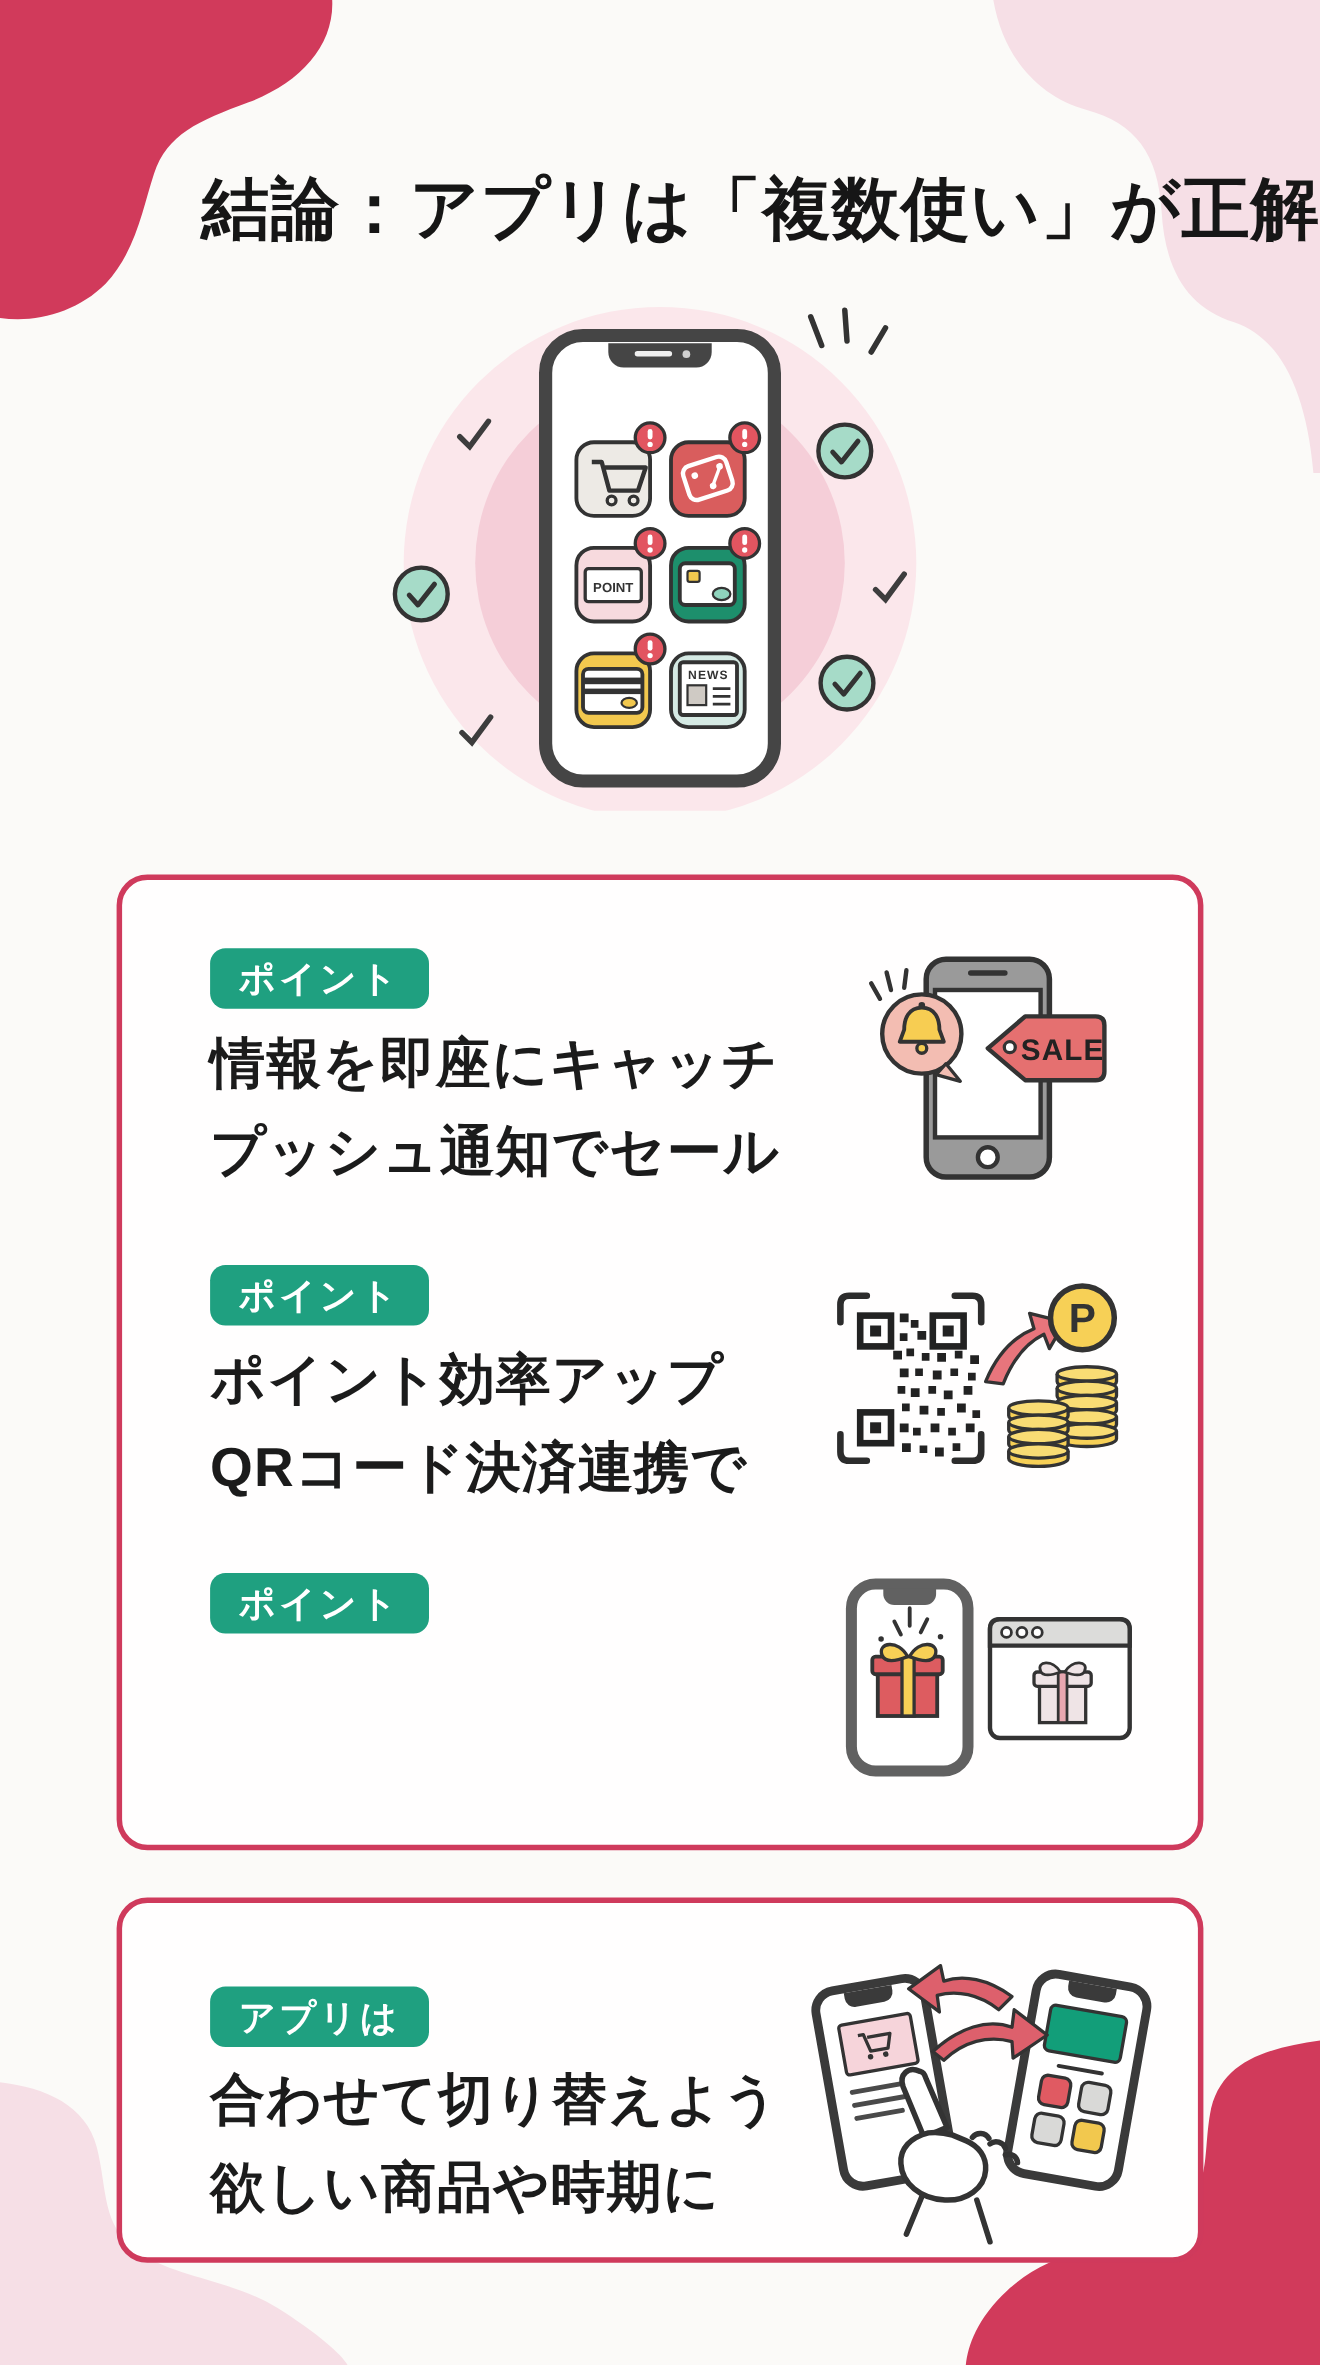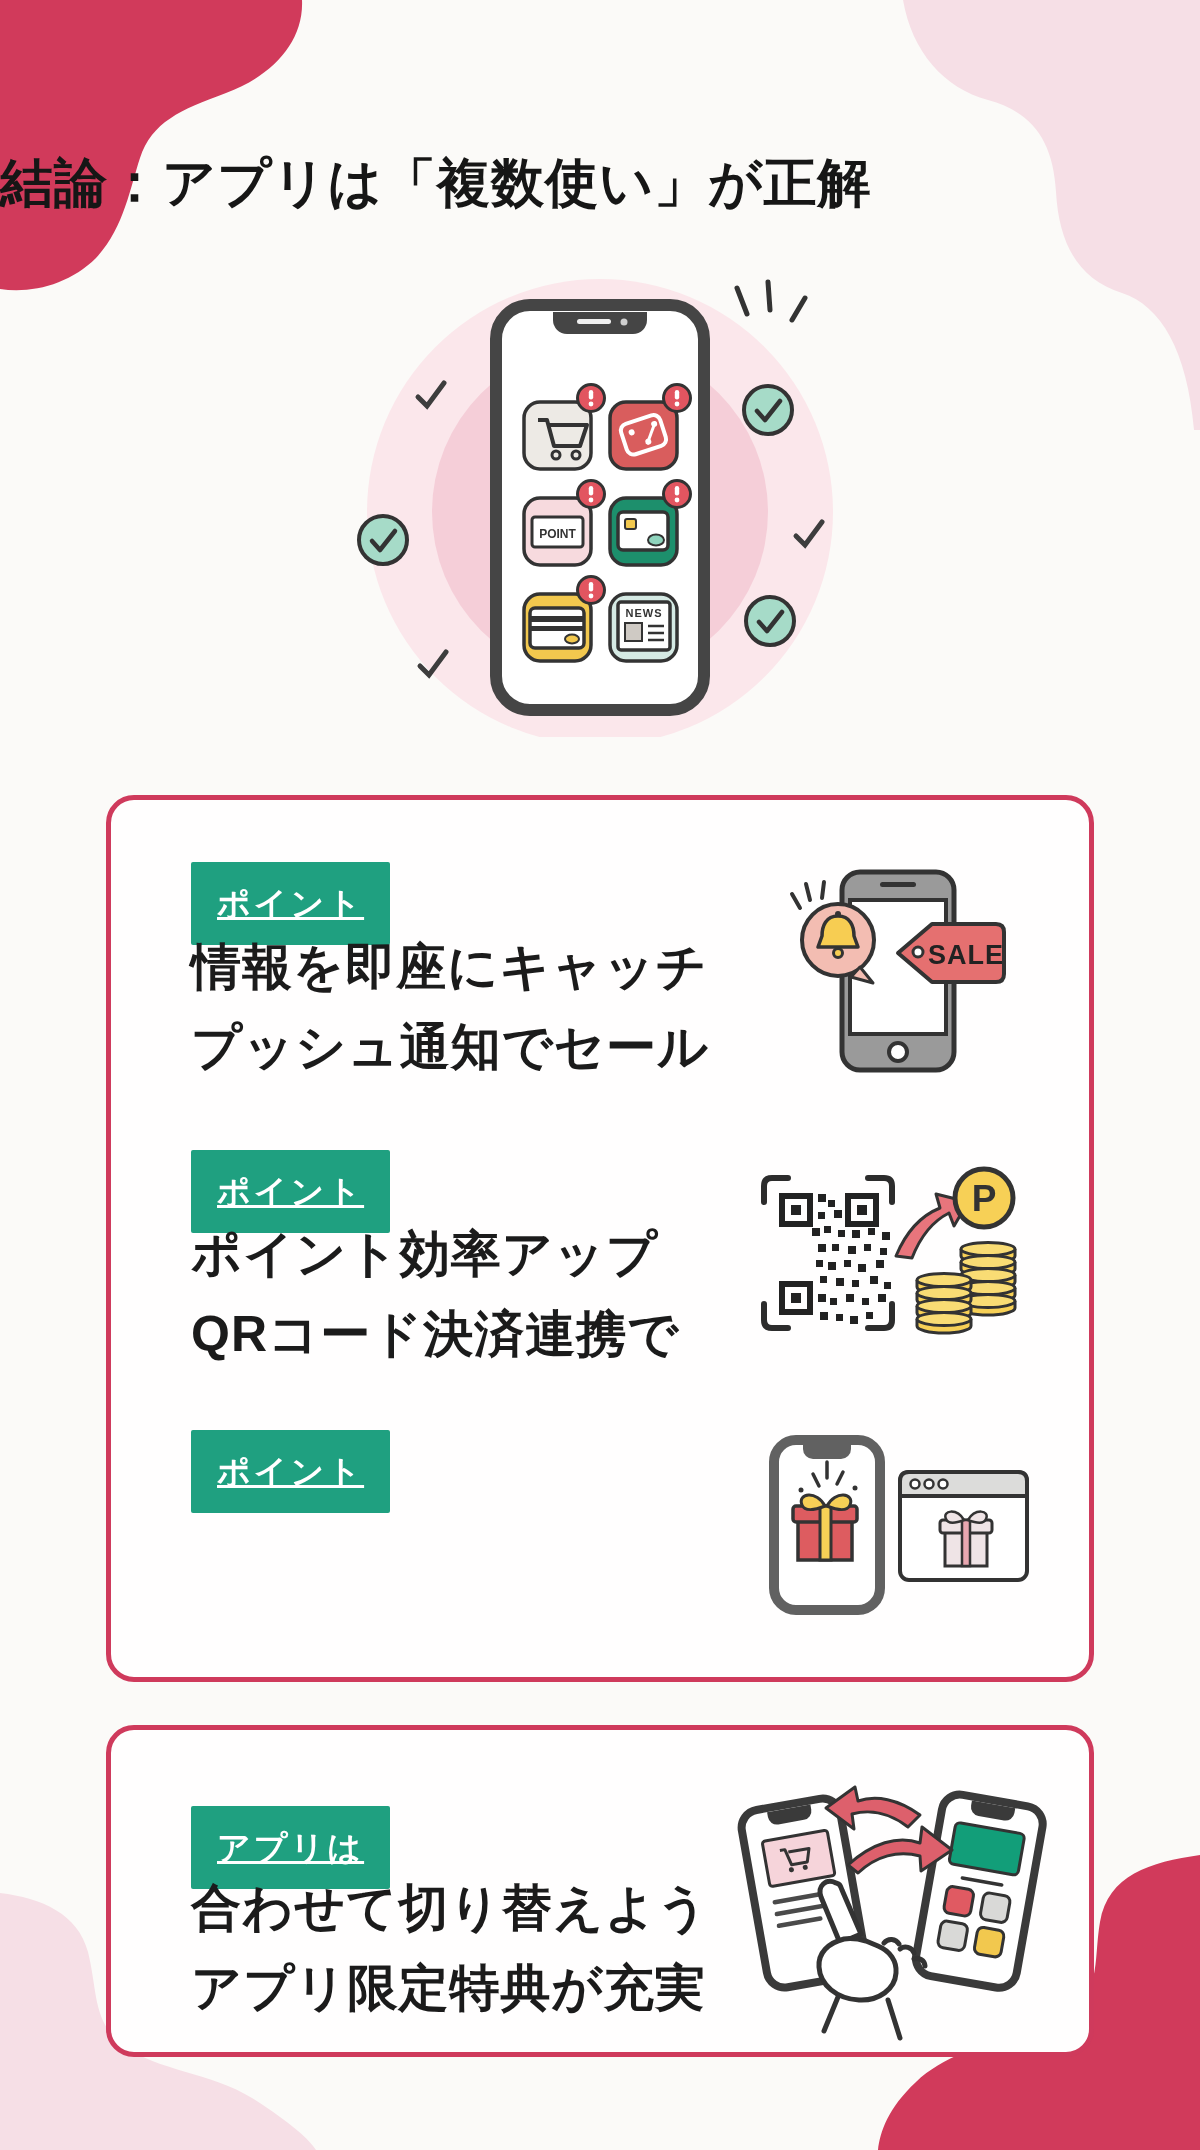--- a/index.html
+++ b/index.html
@@ -4,35 +4,35 @@
 <style>
   html,body{margin:0;padding:0;}
   body{
     width:1200px;height:2150px;position:relative;overflow:hidden;
     background:#fbfaf8;
     font-family:"Liberation Sans","DejaVu Sans",sans-serif;
   }
   .bg-blobs{position:absolute;left:0;top:0;z-index:0;}
   .page-title{
     position:absolute;top:148px;left:0;width:100%;margin:0;
-    text-align:left;font-size:53px;font-weight:900;color:#161616;
+    text-align:right;font-size:62px;font-weight:900;color:#161616;
     letter-spacing:1px;z-index:2;
   }
   .hero-svg{position:absolute;left:300px;top:272px;z-index:1;}
   .box{
     position:absolute;left:106px;width:978px;background:#fffefe;
     border:5px solid #cf3a5c;border-radius:28px;z-index:2;
   }
   .box-points{top:795px;height:877px;}
   .box-action{top:1725px;height:322px;}
   .badge{
     position:absolute;display:inline-block;
     background:#1fa080;color:#fff;
     font-size:33px;font-weight:800;letter-spacing:3px;line-height:1;
-    padding:25px 26px;border-radius:2px;white-space:nowrap;text-decoration:underline;
+    padding:11px 26px;border-radius:14px;white-space:nowrap;
   }
   .sec-text{
     position:absolute;font-size:50px;font-weight:900;color:#1b1b1b;
     line-height:80px;white-space:nowrap;letter-spacing:1px;
   }
   .illus{position:absolute;}
   svg text{font-family:"Liberation Sans","DejaVu Sans",sans-serif;}
 </style>
 </head>
 <body>
@@ -249,21 +249,21 @@
         <path d="M203,88 c7,-12 22,-10 18,-1 c-2,5 -10,4 -18,1 z" fill="#efe4e6" stroke="#333" stroke-width="2.5"></path>
       </g>
     </g>
   </svg>
 </section>
 
 <section class="box box-action">
   <span class="badge" style="left:80px;top:76px;">アプリは</span>
   <div class="sec-text" style="left:80px;top:138px;">
     <div>合わせて切り替えよう</div>
-    <div>アプリ限定特典が充実</div>
+    <div>欲しい商品や時期に</div>
   </div>
 
   <svg class="illus" style="left:577px;top:23px;" width="360" height="295" viewBox="0 0 360 295">
     <g transform="rotate(-10 116 142)">
       <rect x="66" y="50" width="100" height="180" rx="18" fill="#fff" stroke="#3a3a3a" stroke-width="8"></rect>
       <path d="M94,54 v5 a9,9 0 0 0 9,9 h26 a9,9 0 0 0 9,-9 v-5 z" fill="#3a3a3a"></path>
       <rect x="84" y="82" width="66" height="46" rx="3" fill="#f6d4da" stroke="#333" stroke-width="3"></rect>
       <path d="M100,94 h5 l4,16 h16 l4,-13 h-21" fill="none" stroke="#333" stroke-width="3" stroke-linejoin="round"></path>
       <circle cx="108" cy="115" r="2.5" fill="#333"></circle>
         <circle cx="122" cy="115" r="2.5" fill="#333"></circle>

